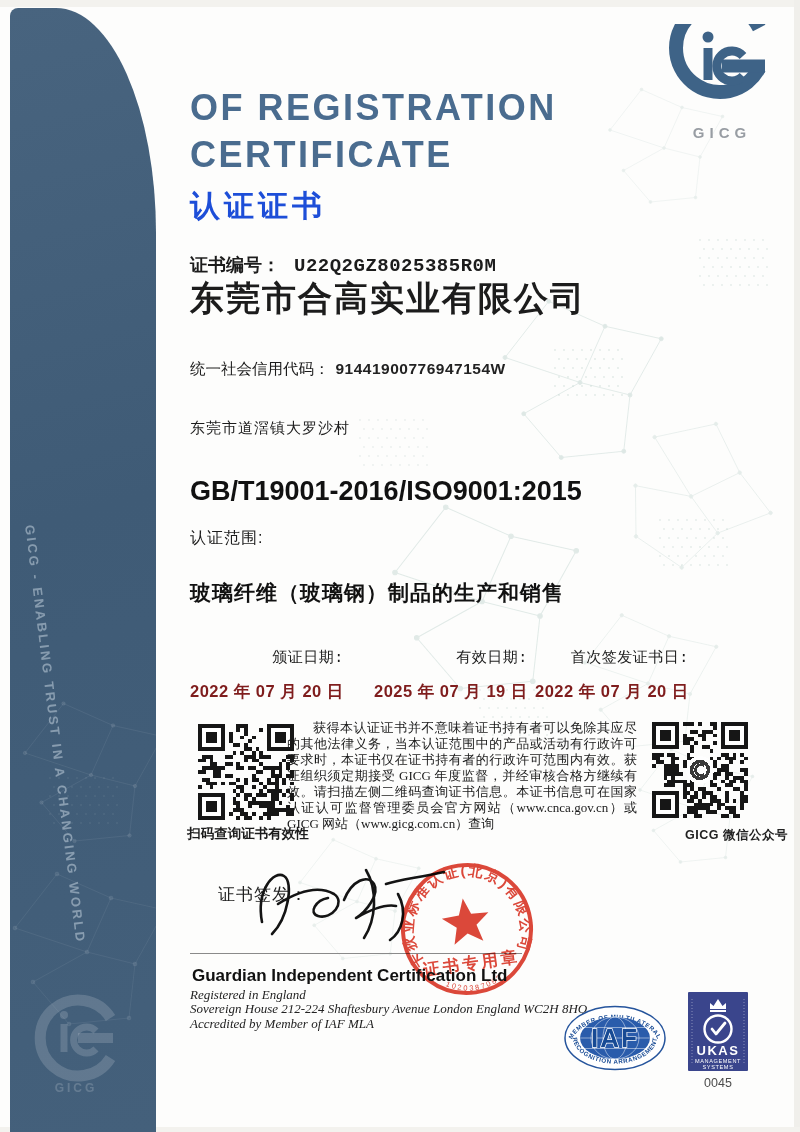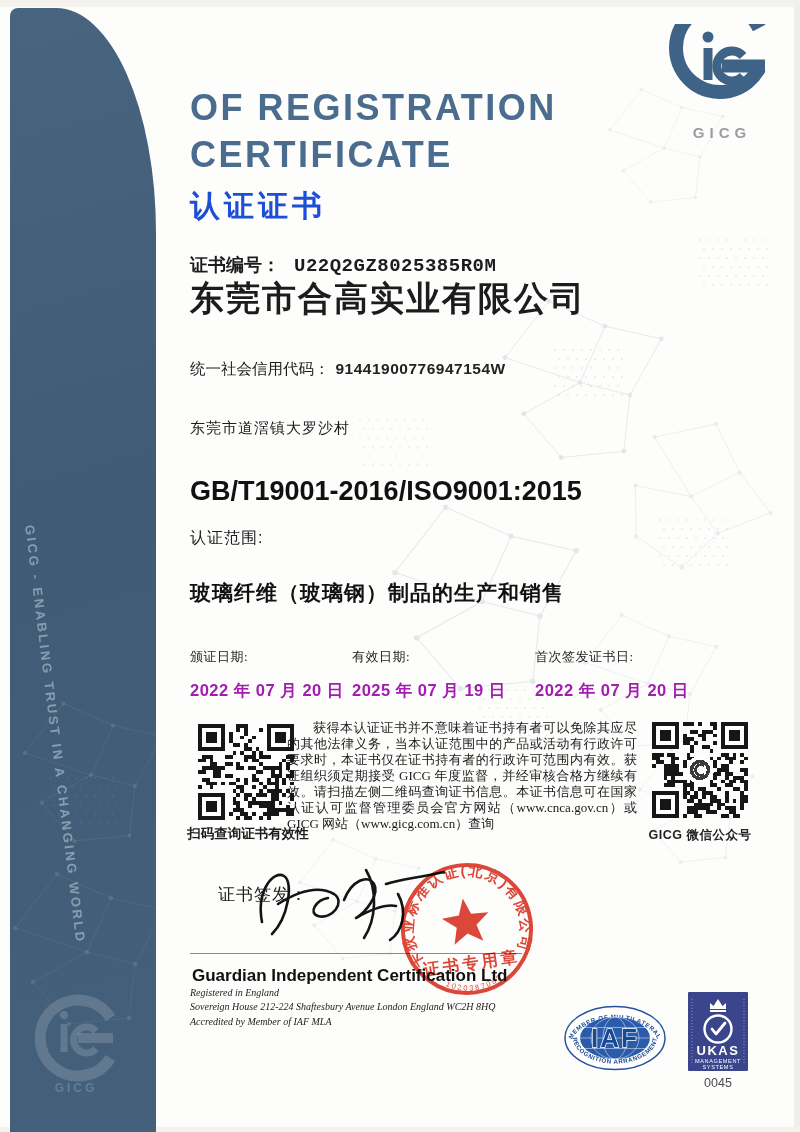--- a/index.html
+++ b/index.html
@@ -29,38 +29,38 @@
   .cert-no{font-family:"Liberation Mono","DejaVu Sans Mono",monospace;font-weight:700;font-size:19px;margin-left:14px;letter-spacing:0.5px;}
   .company{left:190px;top:276px;font-family:"Liberation Serif",serif;font-weight:700;font-size:34px;letter-spacing:2px;}
   .credit-row{left:190px;top:359px;}
   .credit-label{font-family:"Liberation Serif",serif;font-size:15.5px;}
   .credit-code{font-size:15.5px;font-weight:700;margin-left:6px;letter-spacing:0.5px;color:#222;}
   .address{left:190px;top:399px;font-family:"Liberation Serif",serif;font-size:15px;letter-spacing:1px;margin-top:20px;}
   .conformity{left:190px;top:438px;font-family:"Liberation Serif",serif;font-size:18.5px;letter-spacing:2px;}
   .standard{left:190px;top:476px;font-size:27px;font-weight:800;color:#111;}
   .scope-label{left:190px;top:528px;font-family:Liberation Sans, sans-serif;font-size:16px;letter-spacing:1px;}
   .scope{left:190px;top:579px;font-size:21px;font-weight:800;letter-spacing:1px;color:#111;}
-  .date-col .dlabel{font-family:Liberation Serif, serif;font-size:13px;letter-spacing:0.5px;}
-  .date-col .dvalue{font-size:16.5px;font-weight:700;margin-top:14px;letter-spacing:0.5px;color:#a21caf;}
+  .date-col .dlabel{font-family:Liberation Mono, monospace;font-size:15px;letter-spacing:0.5px;text-align:right;}
+  .date-col .dvalue{font-size:16.5px;font-weight:700;margin-top:14px;letter-spacing:0.5px;color:#7f1d1d;}
   .dc1{left:190px;top:648px;}
-  .dc2{left:352px;top:648px;}
+  .dc2{left:374px;top:648px;}
   .dc3{left:535px;top:648px;}
   svg[data-qr]{fill:#161616;shape-rendering:crispEdges;}
   .qr-left{left:198px;top:724px;}
   .qr-right{left:652px;top:722px;}
   .qr-caption-left{left:184px;top:825px;width:128px;text-align:center;font-family:"Liberation Serif",serif;font-weight:600;font-size:13.5px;}
-  .qr-caption-right{left:636px;top:827px;width:128px;text-align:center;font-size:12.5px;font-weight:600;letter-spacing:0.5px;color:#222;}
+  .qr-caption-right{left:660px;top:827px;width:128px;text-align:right;font-size:12.5px;font-weight:600;letter-spacing:0.5px;color:#222;}
   .notice{left:287px;top:720px;width:350px;font-family:"Liberation Serif",serif;font-size:13px;line-height:16px;
           text-align:justify;text-indent:2em;color:#1a1a1a;}
   .sig-label{left:190px;top:883px;font-family:"Liberation Serif",serif;font-size:17px;letter-spacing:1px;margin-left:28px;}
   .sig-line{left:190px;top:953px;width:332px;border-top:1px solid #8a8a8a;height:0;}
   .signature-svg{left:248px;top:860px;}
   .stamp-svg{left:387px;top:849px;mix-blend-mode:multiply;opacity:0.93;}
   .issuer-name{left:192px;top:966px;font-size:17px;font-weight:700;color:#111;}
-  .issuer-line{left:190px;font-family:"Liberation Serif",serif;font-style:italic;font-size:10px;color:#222;}
+  .issuer-line{left:190px;font-family:"Liberation Serif",serif;font-style:italic;font-size:13px;color:#222;}
   .il1{top:987px;} .il2{top:1001px;} .il3{top:1016px;}
   .gicg-logo{left:658px;top:24px;}
   .gicg-caption{left:658px;top:124px;width:128px;text-align:center;font-size:15px;font-weight:700;letter-spacing:5px;color:#989da3;}
   .iaf-svg{left:560px;top:1003px;}
   .ukas-svg{left:686px;top:991px;}
 </style>
 </head>
 <body>
 
 <div class="page">

